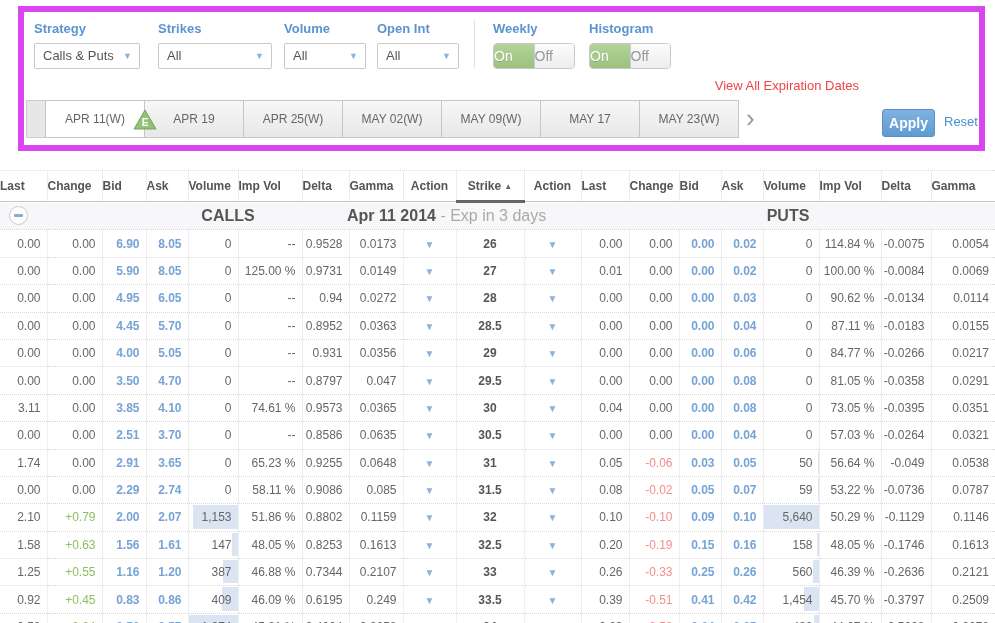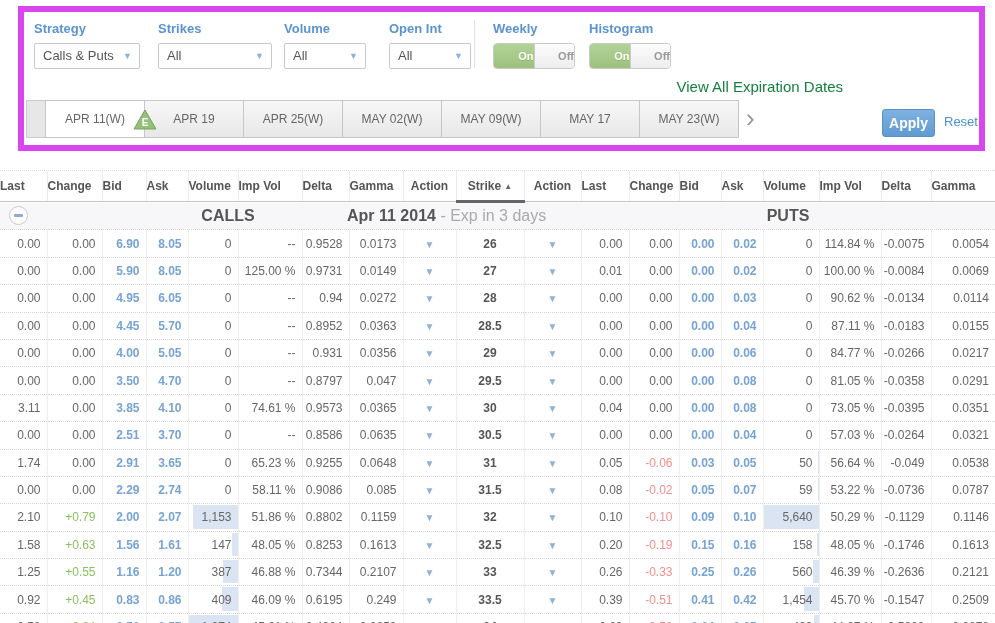--- a/index.html
+++ b/index.html
@@ -8,24 +8,24 @@
   
   .filter-panel{position:absolute;left:18px;top:6px;width:955px;height:133px;
                 border:6px solid #d946ef;background:#fff;}
   .fg{position:absolute;top:9px}
   .f-label{font-size:13px;font-weight:bold;color:#5b94cf;margin-bottom:7px}
   .select{height:26px;border:1px solid #c9c9c9;border-radius:2px;font-size:13px;color:#555;
           line-height:24px;padding-left:8px;position:relative;background:#fff;box-sizing:border-box;cursor:pointer}
   .select .caret{position:absolute;right:7px;top:0;color:#8fb3d6;font-size:9px;line-height:24px}
   .vdiv{position:absolute;left:450px;top:8px;height:48px;border-left:1px solid #e2e2e2}
   .toggle{display:flex;border:1px solid #c9c9c9;border-radius:4px;overflow:hidden;width:82px;height:26px;box-sizing:border-box}
-  .seg{flex:1;text-align:right;font-size:11px;font-weight:bold;line-height:24px;cursor:pointer}
+  .seg{flex:1;text-align:left;font-size:14px;font-weight:normal;line-height:24px;cursor:pointer}
   .seg.on-active{background:linear-gradient(#b2d399,#9cc17d);color:#fff;text-shadow:0 1px 0 rgba(0,0,0,.12)}
   .seg.off-inactive{background:linear-gradient(#fcfcfc,#ededed);color:#999;border-left:1px solid #ccc}
-  .view-all{position:absolute;top:66px;right:136px;font-size:15px;color:#15803d;text-decoration:none;cursor:pointer}
+  .view-all{position:absolute;top:66px;right:120px;font-size:13px;color:#ef4444;text-decoration:none;cursor:pointer}
   .tabs-row{position:absolute;top:88px;left:2px;display:flex;align-items:flex-start}
   .tabs-lead{width:20px;height:38px;background:#e7e7e7;border:1px solid #ccc;box-sizing:border-box}
   .tab{width:100px;height:38px;box-sizing:border-box;border:1px solid #c6c6c6;margin-left:-1px;
        background:linear-gradient(#f7f7f7,#e8e8e8);color:#666;font-size:12px;
        display:flex;align-items:center;justify-content:center;cursor:pointer}
   .tab.selected{background:#fff}
   .next-arrow{font-size:26px;color:#999;margin-left:7px;line-height:36px;cursor:pointer}
   .earnings{position:absolute;left:109px;top:97px}
   .apply-btn{position:absolute;left:858px;top:97px;width:53px;height:28px;border:1px solid #5a90c2;
              border-radius:3px;background:linear-gradient(#7fb2e0,#5e9bd2);color:#fff;font-weight:bold;
@@ -85,21 +85,21 @@
   </div>
 
   <div class="fg" style="left:260px">
     <div class="f-label">Volume</div>
     <div class="select" style="width:82px">
       <span>All</span>
       <span class="caret">▼</span>
     </div>
   </div>
 
-  <div class="fg" style="left:365px">
+  <div class="fg" style="left:353px">
     <div class="f-label">Open Int</div>
     <div class="select" style="width:82px">
       <span>All</span>
       <span class="caret">▼</span>
     </div>
   </div>
 
   <div class="vdiv"></div>
 
   <div class="fg" style="left:469px">
@@ -488,21 +488,21 @@
           <td class="r">0.249</td>
           <td class="c"><span class="tri">▼</span></td>
           <td class="c strike">33.5</td>
           <td class="c"><span class="tri">▼</span></td>
           <td class="r">0.39</td>
           <td class="r neg">-0.51</td>
           <td class="r blue">0.41</td>
           <td class="r blue">0.42</td>
           <td class="r volcell"><div class="volbar" style="width: 25.8%;"></div><span class="volnum">1,454</span></td>
           <td class="r">45.70 %</td>
-          <td class="r">-0.1547</td>
+          <td class="r">-0.3797</td>
           <td class="r">0.2509</td>
         </tr>
         <tr>
           <td class="r">0.58</td>
           <td class="r pos">+0.24</td>
           <td class="r blue">0.56</td>
           <td class="r blue">0.57</td>
           <td class="r volcell"><div class="volbar" style="width: 100%;"></div><span class="volnum">1,274</span></td>
           <td class="r">45.21 %</td>
           <td class="r">0.4904</td>

